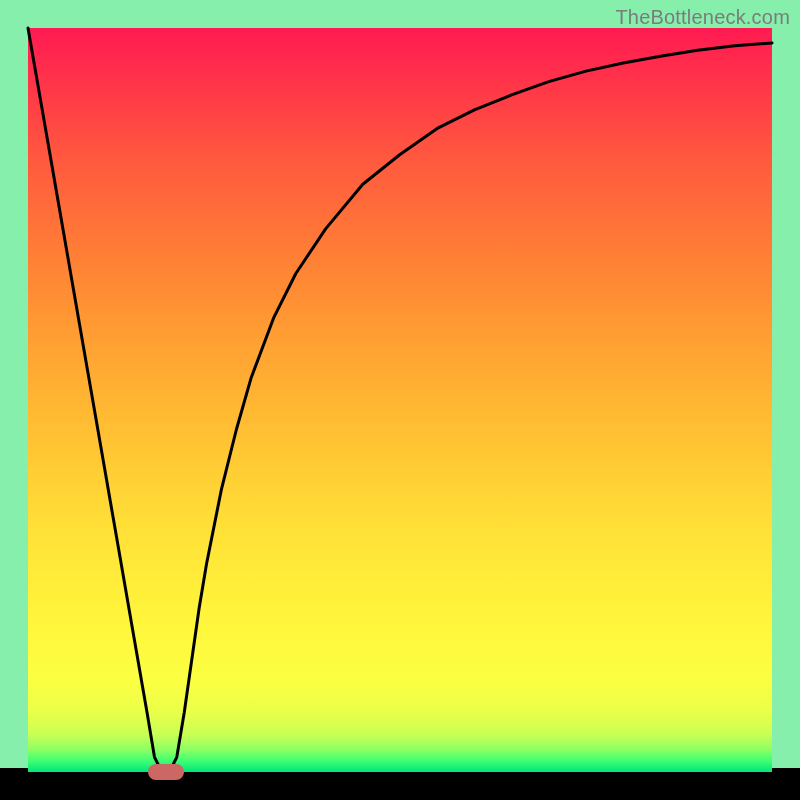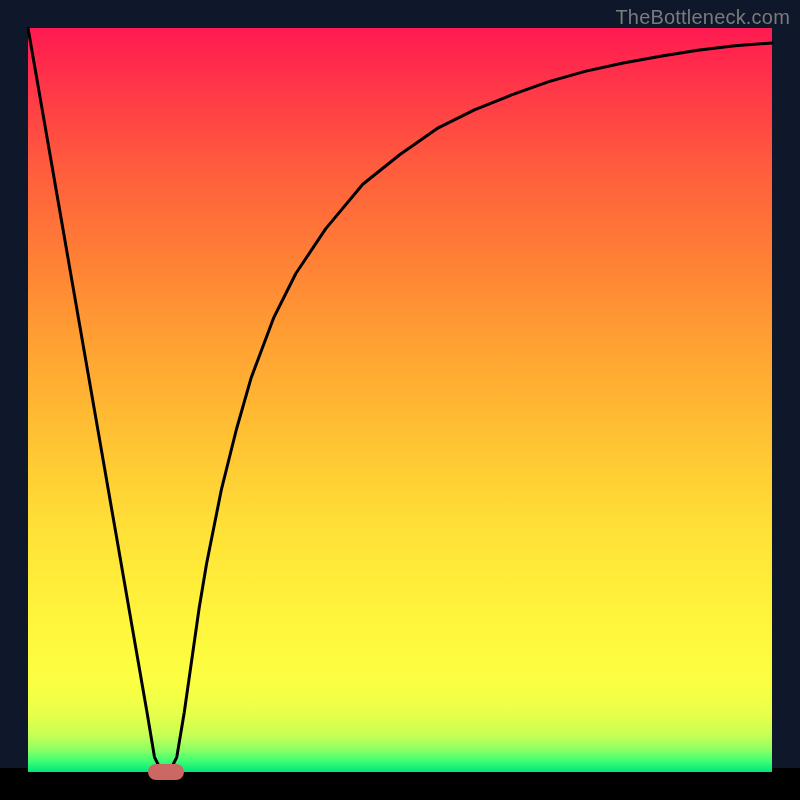--- a/index.html
+++ b/index.html
@@ -8,21 +8,21 @@
     width: 800px;
     height: 800px;
     overflow: hidden;
     font-family: Arial, Helvetica, sans-serif;
     background: #000;
   }
   .frame {
     position: relative;
     width: 800px;
     height: 768px;
-    background: #0f172a;
+    background: #86efac;
     text-align: right;
   }
   .plot {
     position: absolute;
     left: 28px;
     top: 28px;
     width: 744px;
     height: 744px;
     background: linear-gradient(
       to bottom,

